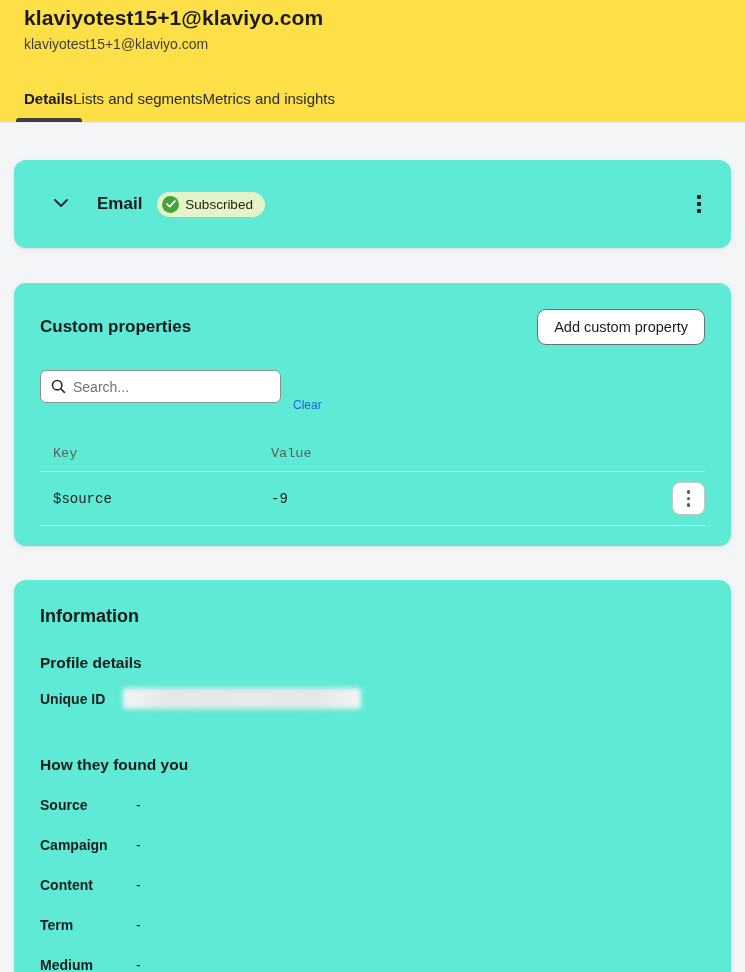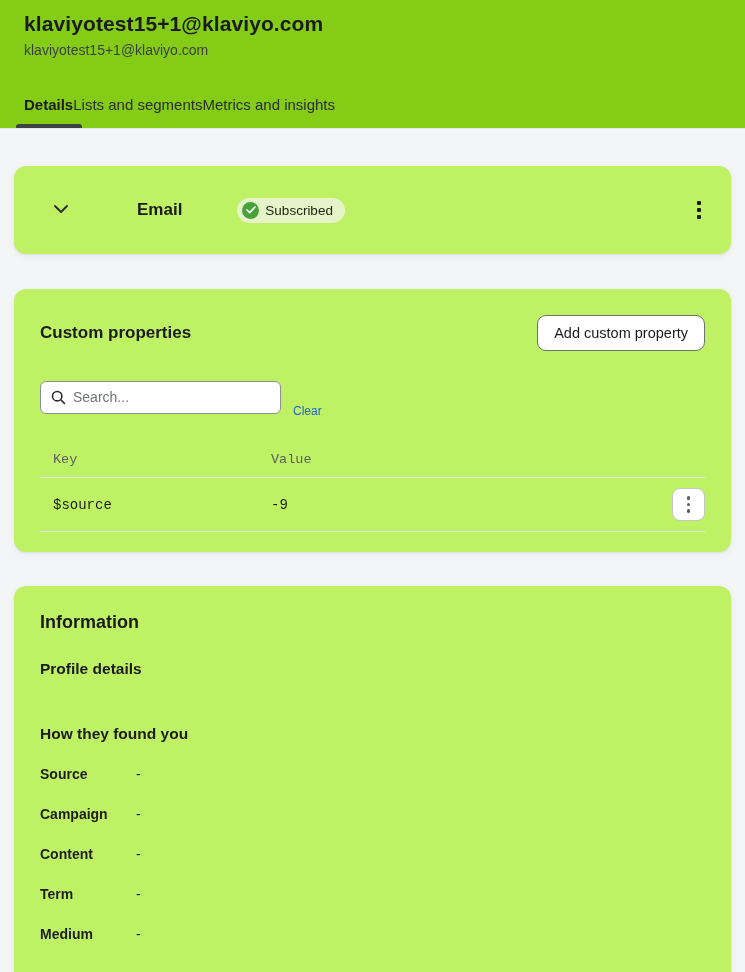--- a/index.html
+++ b/index.html
@@ -3,39 +3,38 @@
 <meta charset="utf-8">
 <style>
   * { margin:0; padding:0; box-sizing:border-box; }
   html,body { width:745px; height:972px; overflow:hidden; }
   body {
     font-family:"Liberation Sans","DejaVu Sans",sans-serif;
     background:#f4f5f6; color:#1c1c1e;
   }
   
   .page-header {
-    background:#84cc16; padding:12px 24px 0 24px; border-bottom:1px solid #e7e8e9;
+    background:#fde047; padding:6px 24px 0 24px; border-bottom:1px solid #e7e8e9;
   }
   .page-title { font-size:21px; font-weight:700; color:#1b1b1d; letter-spacing:.1px; }
   .page-subtitle { font-size:14px; color:#3e3f41; margin-top:6px; }
   .tabs { display:flex; margin-top:36px; }
   .tab {
     font-size:15px; color:#2b2c2e; padding:2px 0 15px 0; position:relative;
     cursor:pointer; background:none; border:none; font-family:inherit;
   }
   .tab.active { font-weight:700; color:#1b1b1d; }
   .tab.active::after {
     content:""; position:absolute; left:-8px; right:-9px; bottom:0;
     height:4px; background:#3f4041; border-radius:3px 3px 0 0;
   }
   
   .card {
-    background:#bef264; border-radius:12px; margin:0 14px;
+    background:#5eead4; border-radius:12px; margin:0 14px;
     box-shadow:0 1px 2px rgba(20,20,30,.06), 0 2px 8px rgba(20,20,30,.05);
-    gap:40px;
   }
   
   .email-card { margin-top:37px; height:88px; display:flex; align-items:center; padding:0 26px 0 34px; }
   .chevron-btn { background:none; border:none; cursor:pointer; width:26px; height:26px; display:flex; align-items:center; justify-content:center; }
   .email-title { font-size:17px; font-weight:700; margin-left:23px; color:#1b1b1d; }
   .status-badge {
     display:inline-flex; align-items:center; gap:6px; margin-left:15px;
     background:#e5f3c9; border-radius:13px; padding:4px 12px 4px 5px;
     font-size:13.5px; color:#20290f;
   }
@@ -44,21 +43,21 @@
   .kebab-plain i { width:4px; height:4px; background:#1c1c1e; border-radius:1px; display:block; }
   
   .props-card { margin-top:35px; padding:26px 26px 20px 26px; }
   .props-head { display:flex; align-items:center; justify-content:space-between; }
   .section-heading { font-size:17px; font-weight:700; color:#1b1b1d; }
   .outline-btn {
     background:#fff; border:1px solid #6f7072; border-radius:9px;
     padding:9px 16px; font-size:14.5px; font-weight:500; color:#1b1b1d;
     font-family:inherit; cursor:pointer;
   }
-  .search-row { display:flex; align-items:center; gap:12px; margin-top:25px; }
+  .search-row { display:flex; align-items:flex-start; gap:12px; margin-top:25px; }
   .search-box {
     width:241px; height:33px; border:1px solid #8e9091; border-radius:6px;
     display:flex; align-items:center; padding:0 10px; gap:7px; background:#fff;
   }
   .search-box input {
     border:none; outline:none; flex:1; font-size:14px; font-family:inherit; color:#1b1b1d; background:transparent;
   }
   .search-box input::placeholder { color:#6f7375; }
   .link { font-size:12px; color:#2264d1; text-decoration:none; cursor:pointer; background:none; border:none; font-family:inherit;margin-top:28px; }
   .ptable { margin-top:23px; }
@@ -163,20 +162,24 @@
       </button>
     </div>
   </div>
 </section>
 
 <section class="card info-card">
   <h2 class="section-heading" style="font-size:18px;">Information</h2>
 
   <div class="profile-details">
     <h3 class="sub-heading">Profile details</h3>
+    <div class="uid-row">
+      <span class="uid-label">Unique ID</span>
+      <span class="redacted-bar"></span>
+    </div>
   </div>
 
   <div class="found-you">
     <h3 class="sub-heading">How they found you</h3>
 
     <div class="info-row">
       <span class="lbl">Source</span>
       <span class="val">-</span>
     </div>
     <div class="info-row">

